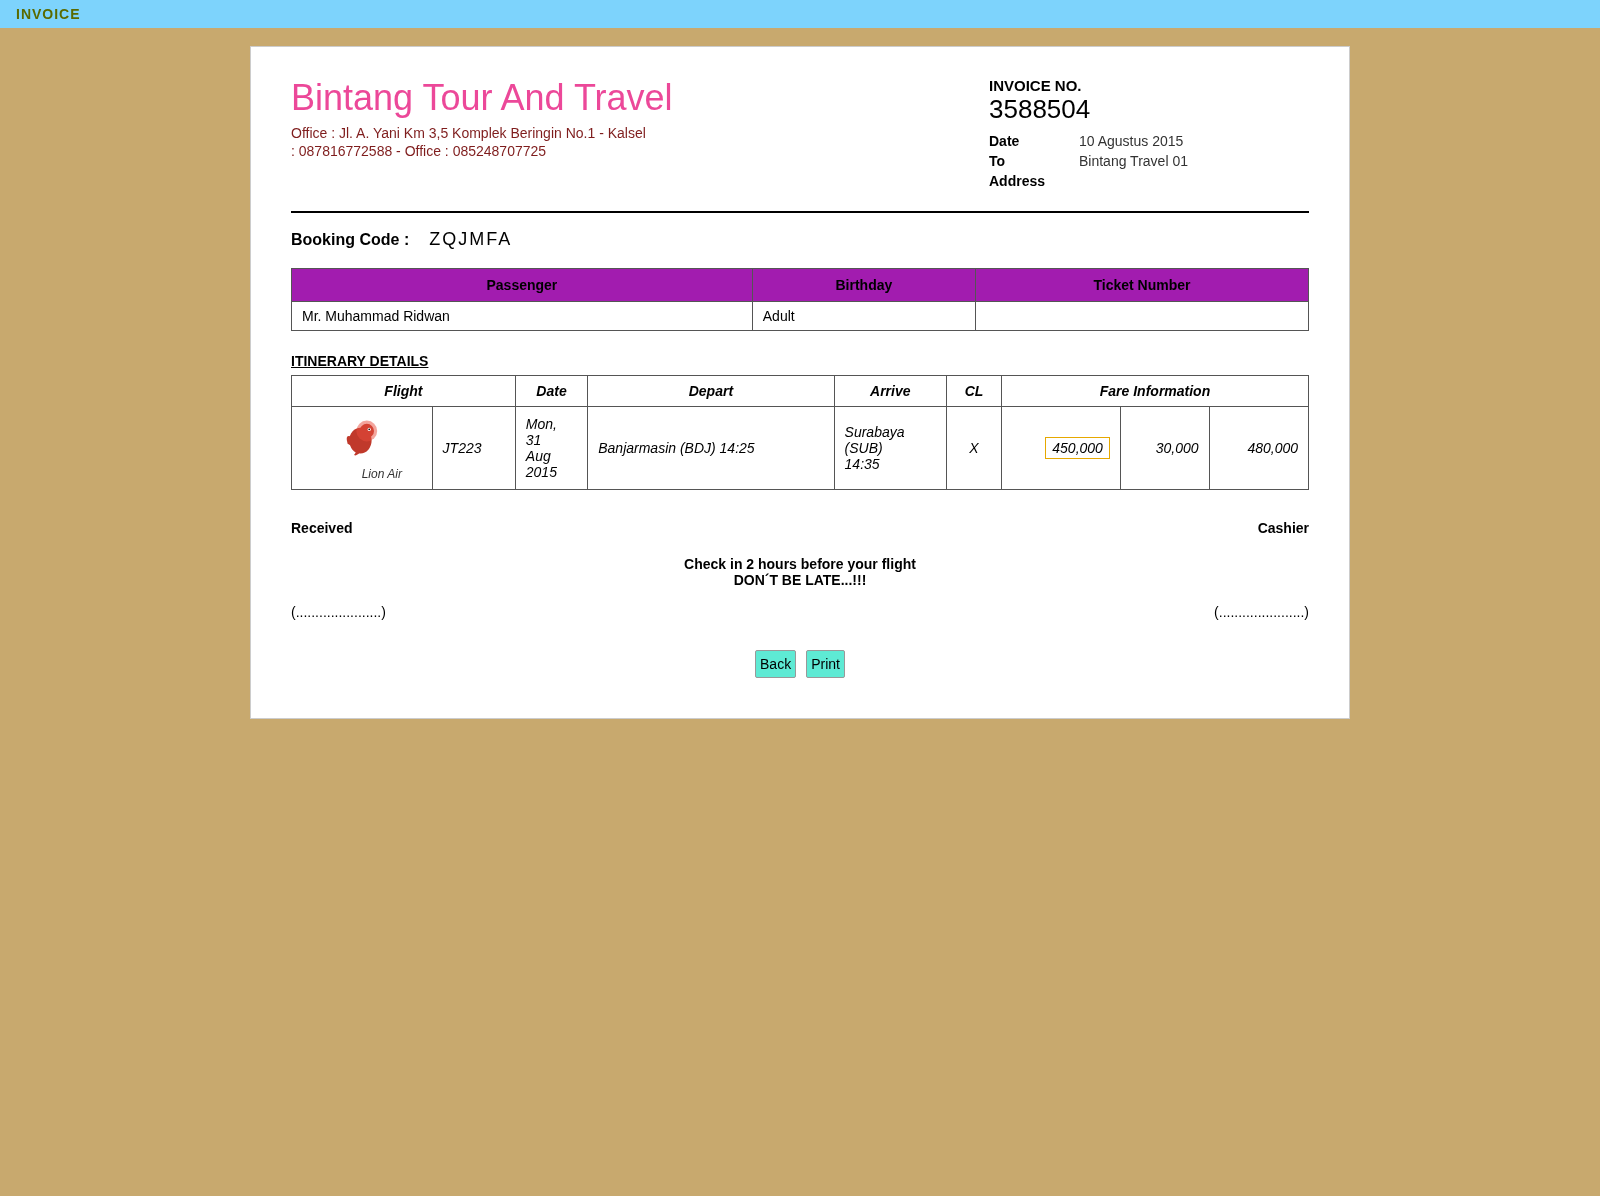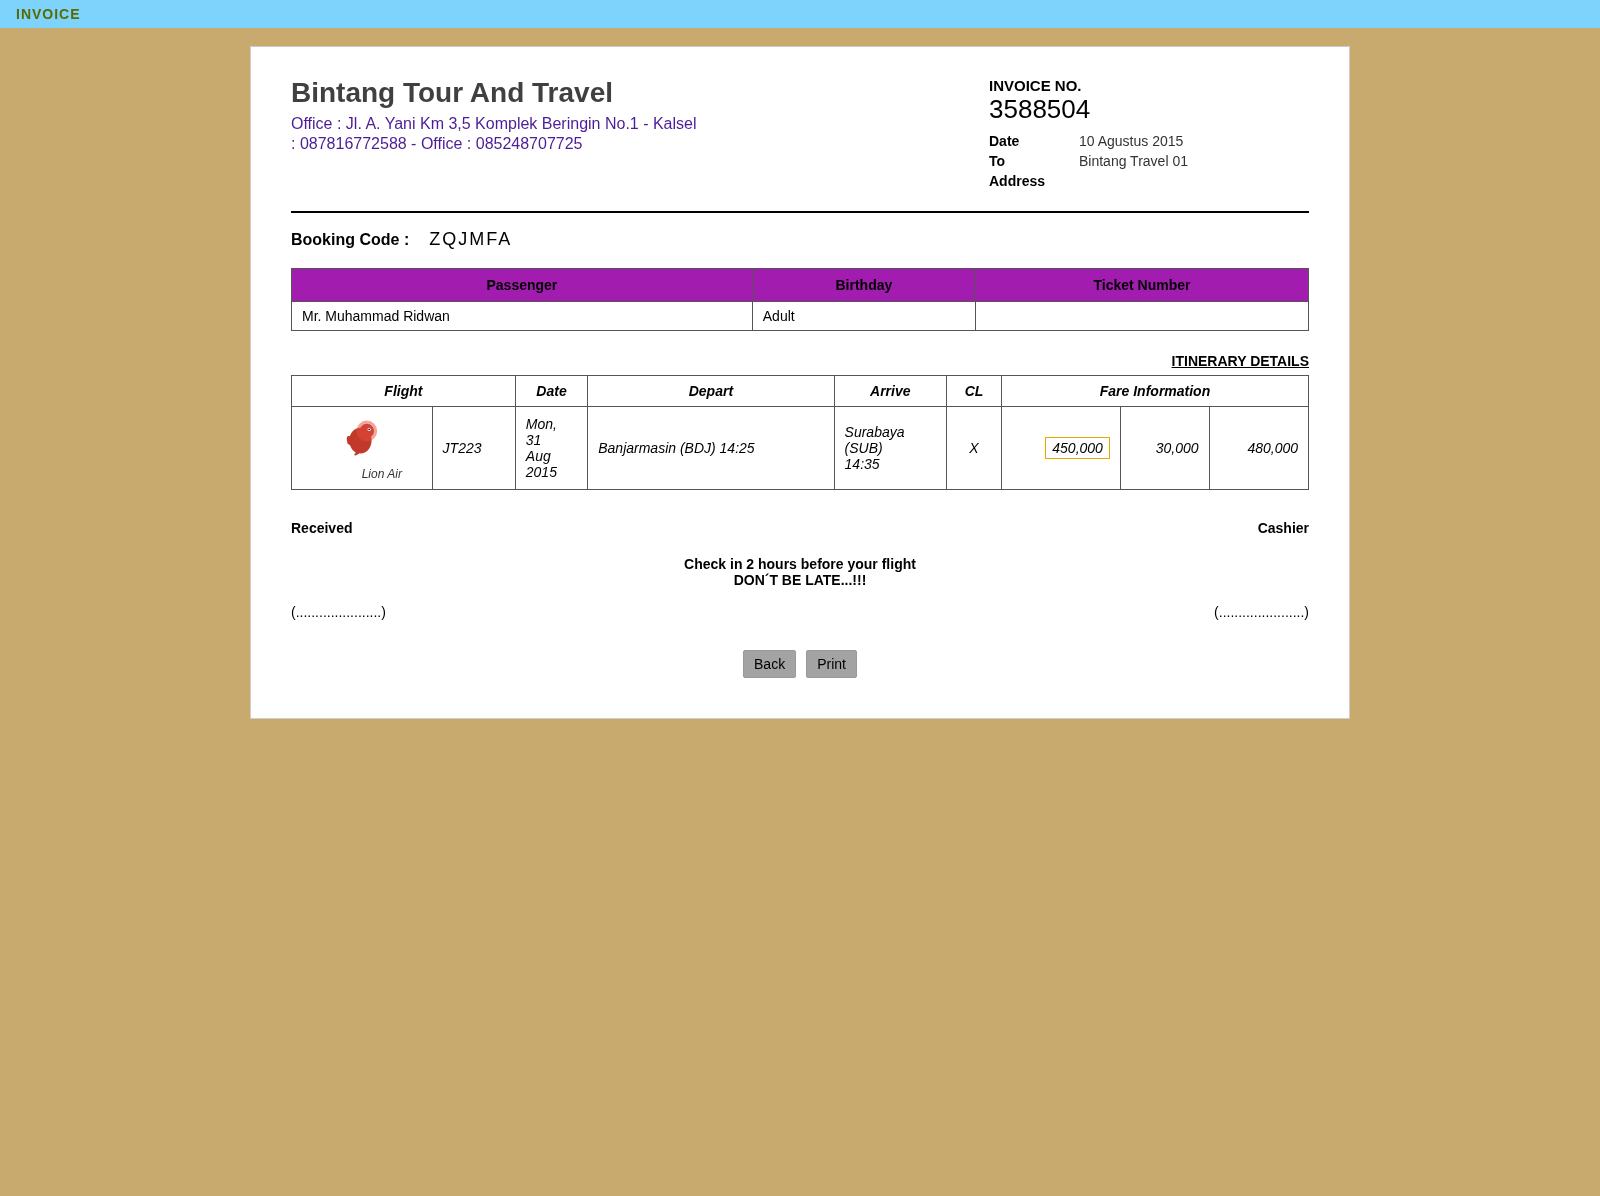--- a/index.html
+++ b/index.html
@@ -32,28 +32,28 @@
       margin: 0 auto;
     }
     
     .header-row {
       display: flex;
       justify-content: space-between;
       align-items: flex-start;
       margin-bottom: 18px;
     }
     .company-info h1 {
-      font-size: 28px;
-      font-weight: 700;
-      color: #404040;
+      font-size: 36px;
+      font-weight: 400;
+      color: #ec4899;
       margin-bottom: 6px;
     }
     .company-info p {
-      font-size: 16px;
-      color: #4c1d95;
+      font-size: 14px;
+      color: #7f1d1d;
       margin-bottom: 2px;
     }
     .invoice-meta {
       min-width: 320px;
       text-align: left;
     }
     .invoice-meta .inv-no-label {
       font-weight: bold;
       font-size: 15px;
       color: #000;
@@ -114,21 +114,20 @@
     .passenger-table td {
       border: 1px solid #555;
       padding: 6px 10px;
     }
     
     .itinerary-label {
       font-weight: bold;
       font-size: 14px;
       text-decoration: underline;
       margin-bottom: 6px;
-      text-align: right;
     }
     .itinerary-table {
       width: 100%;
       border-collapse: collapse;
       font-size: 14px;
       margin-bottom: 30px;
       font-style: italic;
     }
     .itinerary-table th {
       border: 1px solid #555;
@@ -191,24 +190,24 @@
       margin-bottom: 30px;
     }
     
     .buttons-row {
       display: flex;
       justify-content: center;
       gap: 10px;
       padding-bottom: 10px;
     }
     .btn {
-      padding: 5px 10px;
+      padding: 5px 4px;
       font-size: 14px;
       border: 1px solid #999;
-      background: #a3a3a3;
+      background: #5eead4;
       cursor: pointer;
       border-radius: 2px;
       text-align: center;
     }
   </style>
 </head>
 <body>
 
 <div class="top-bar">
   <span>INVOICE</span>

